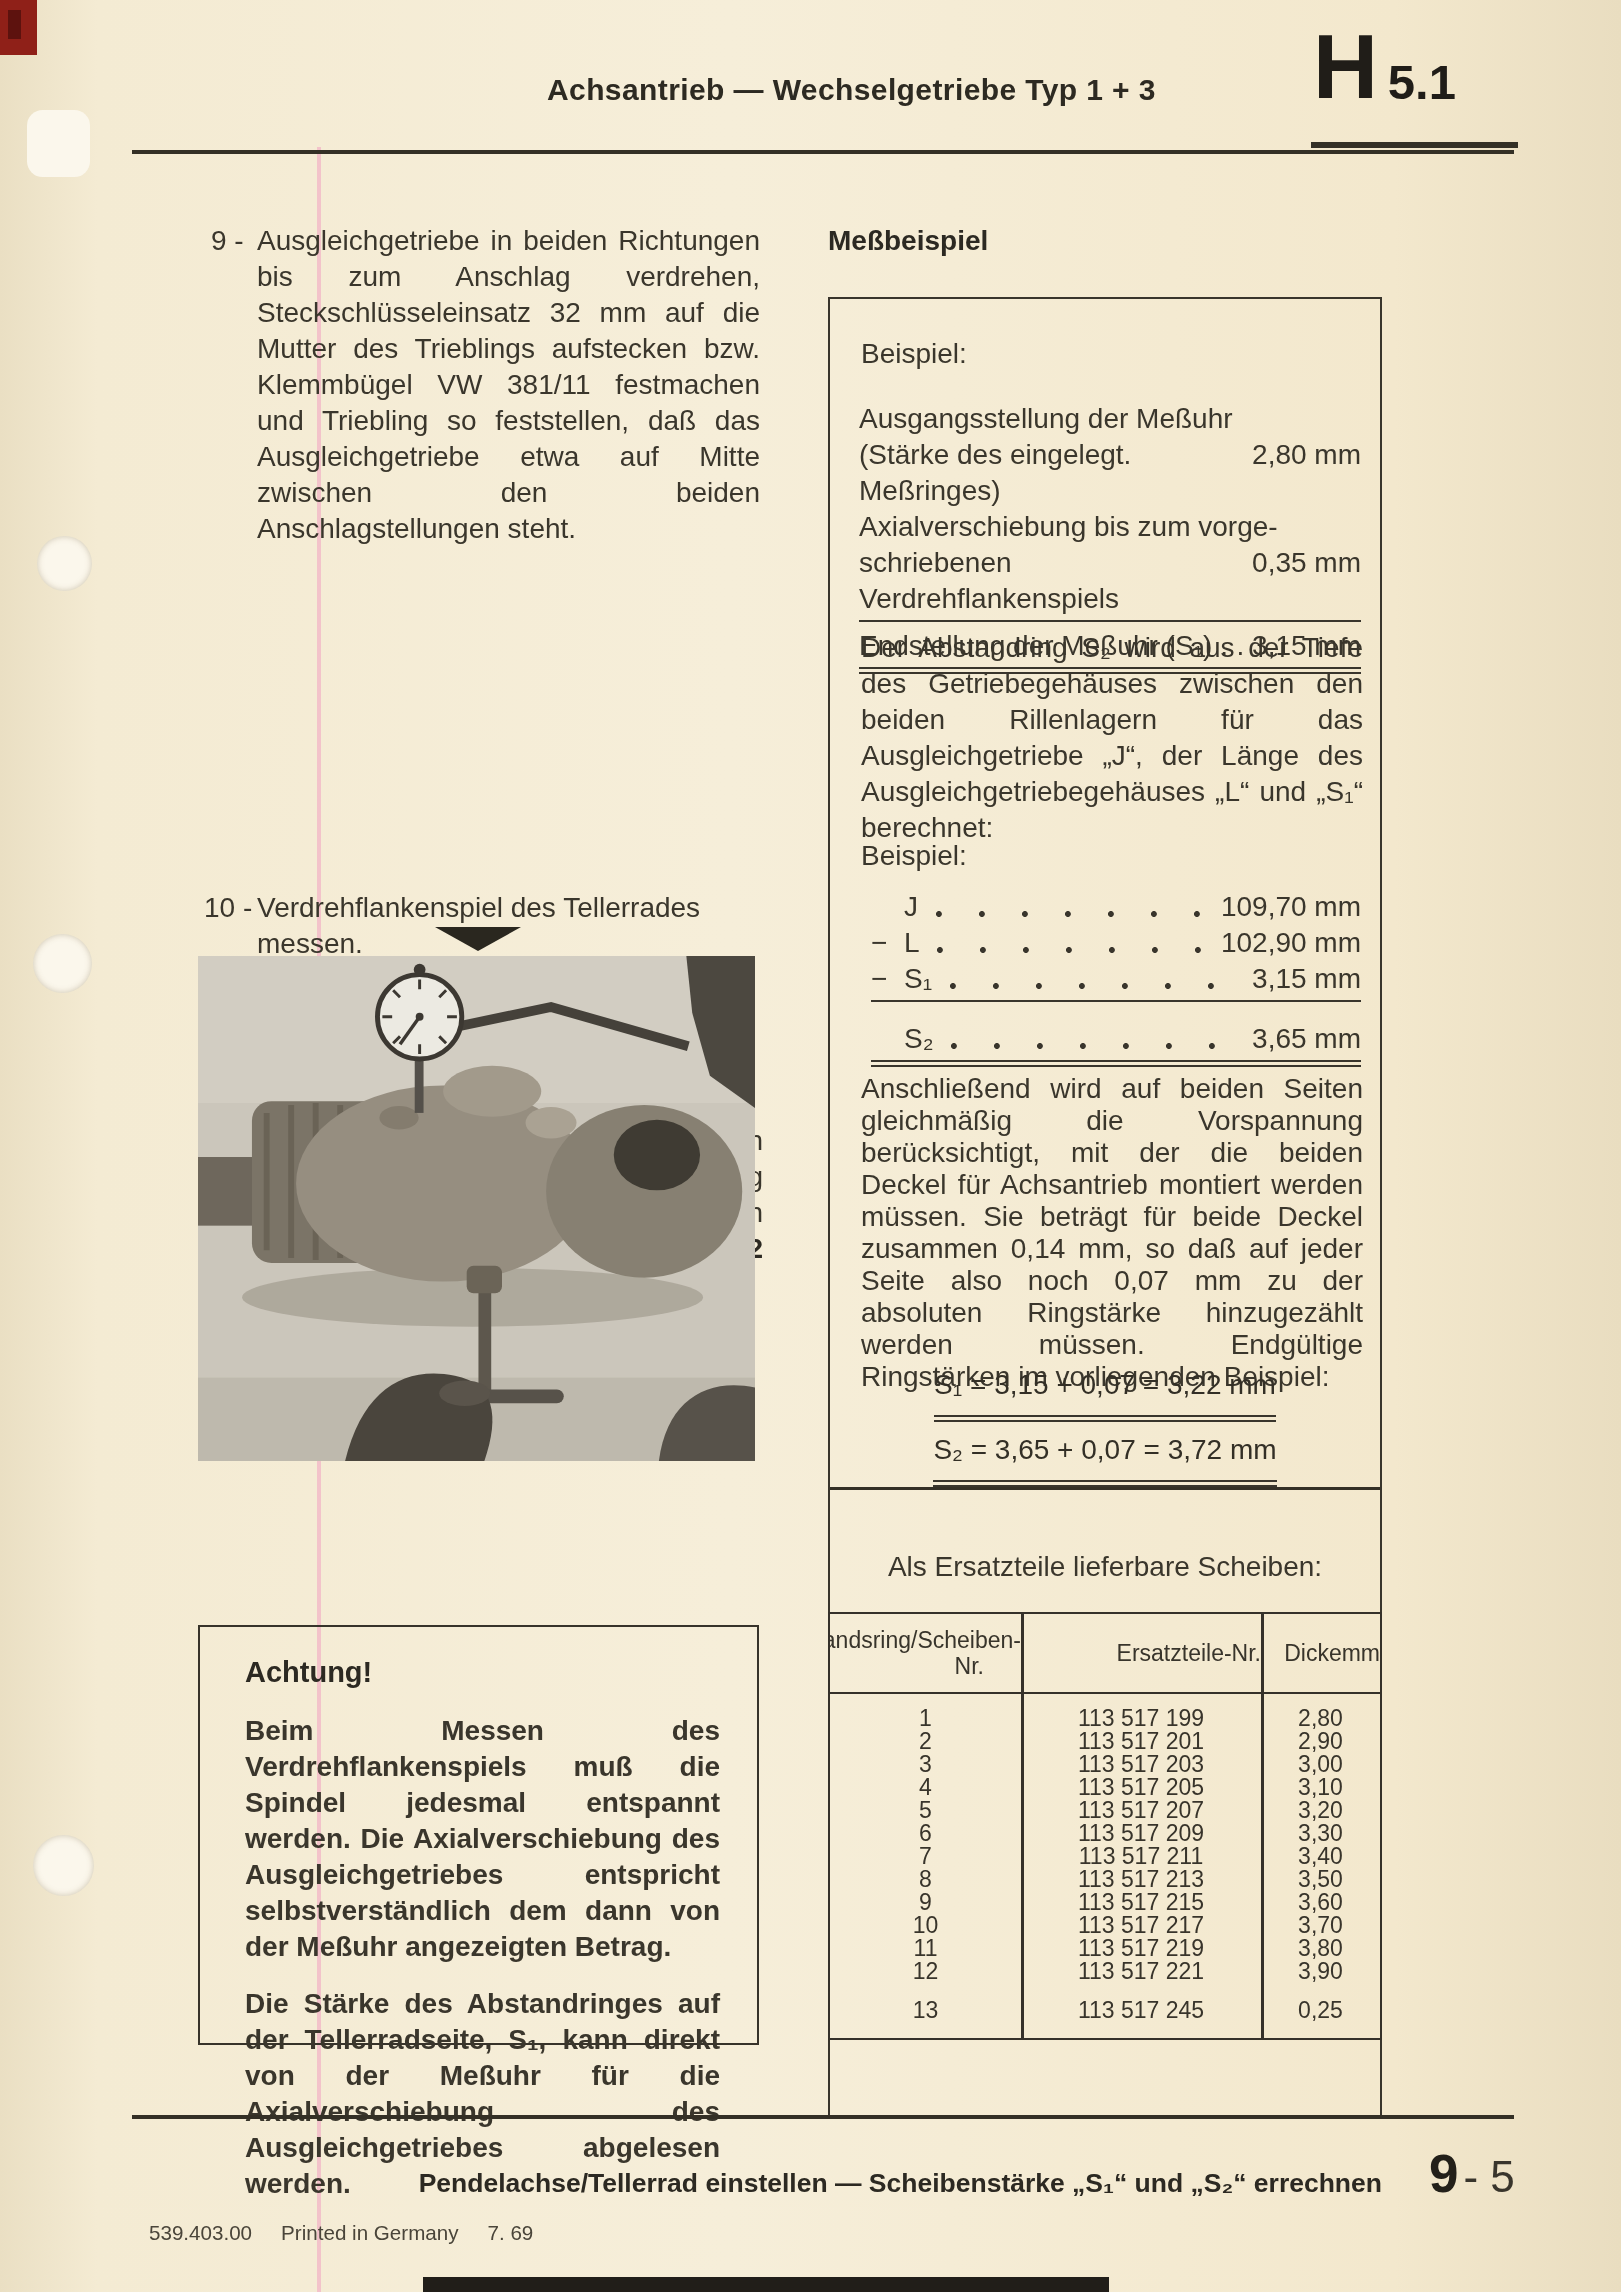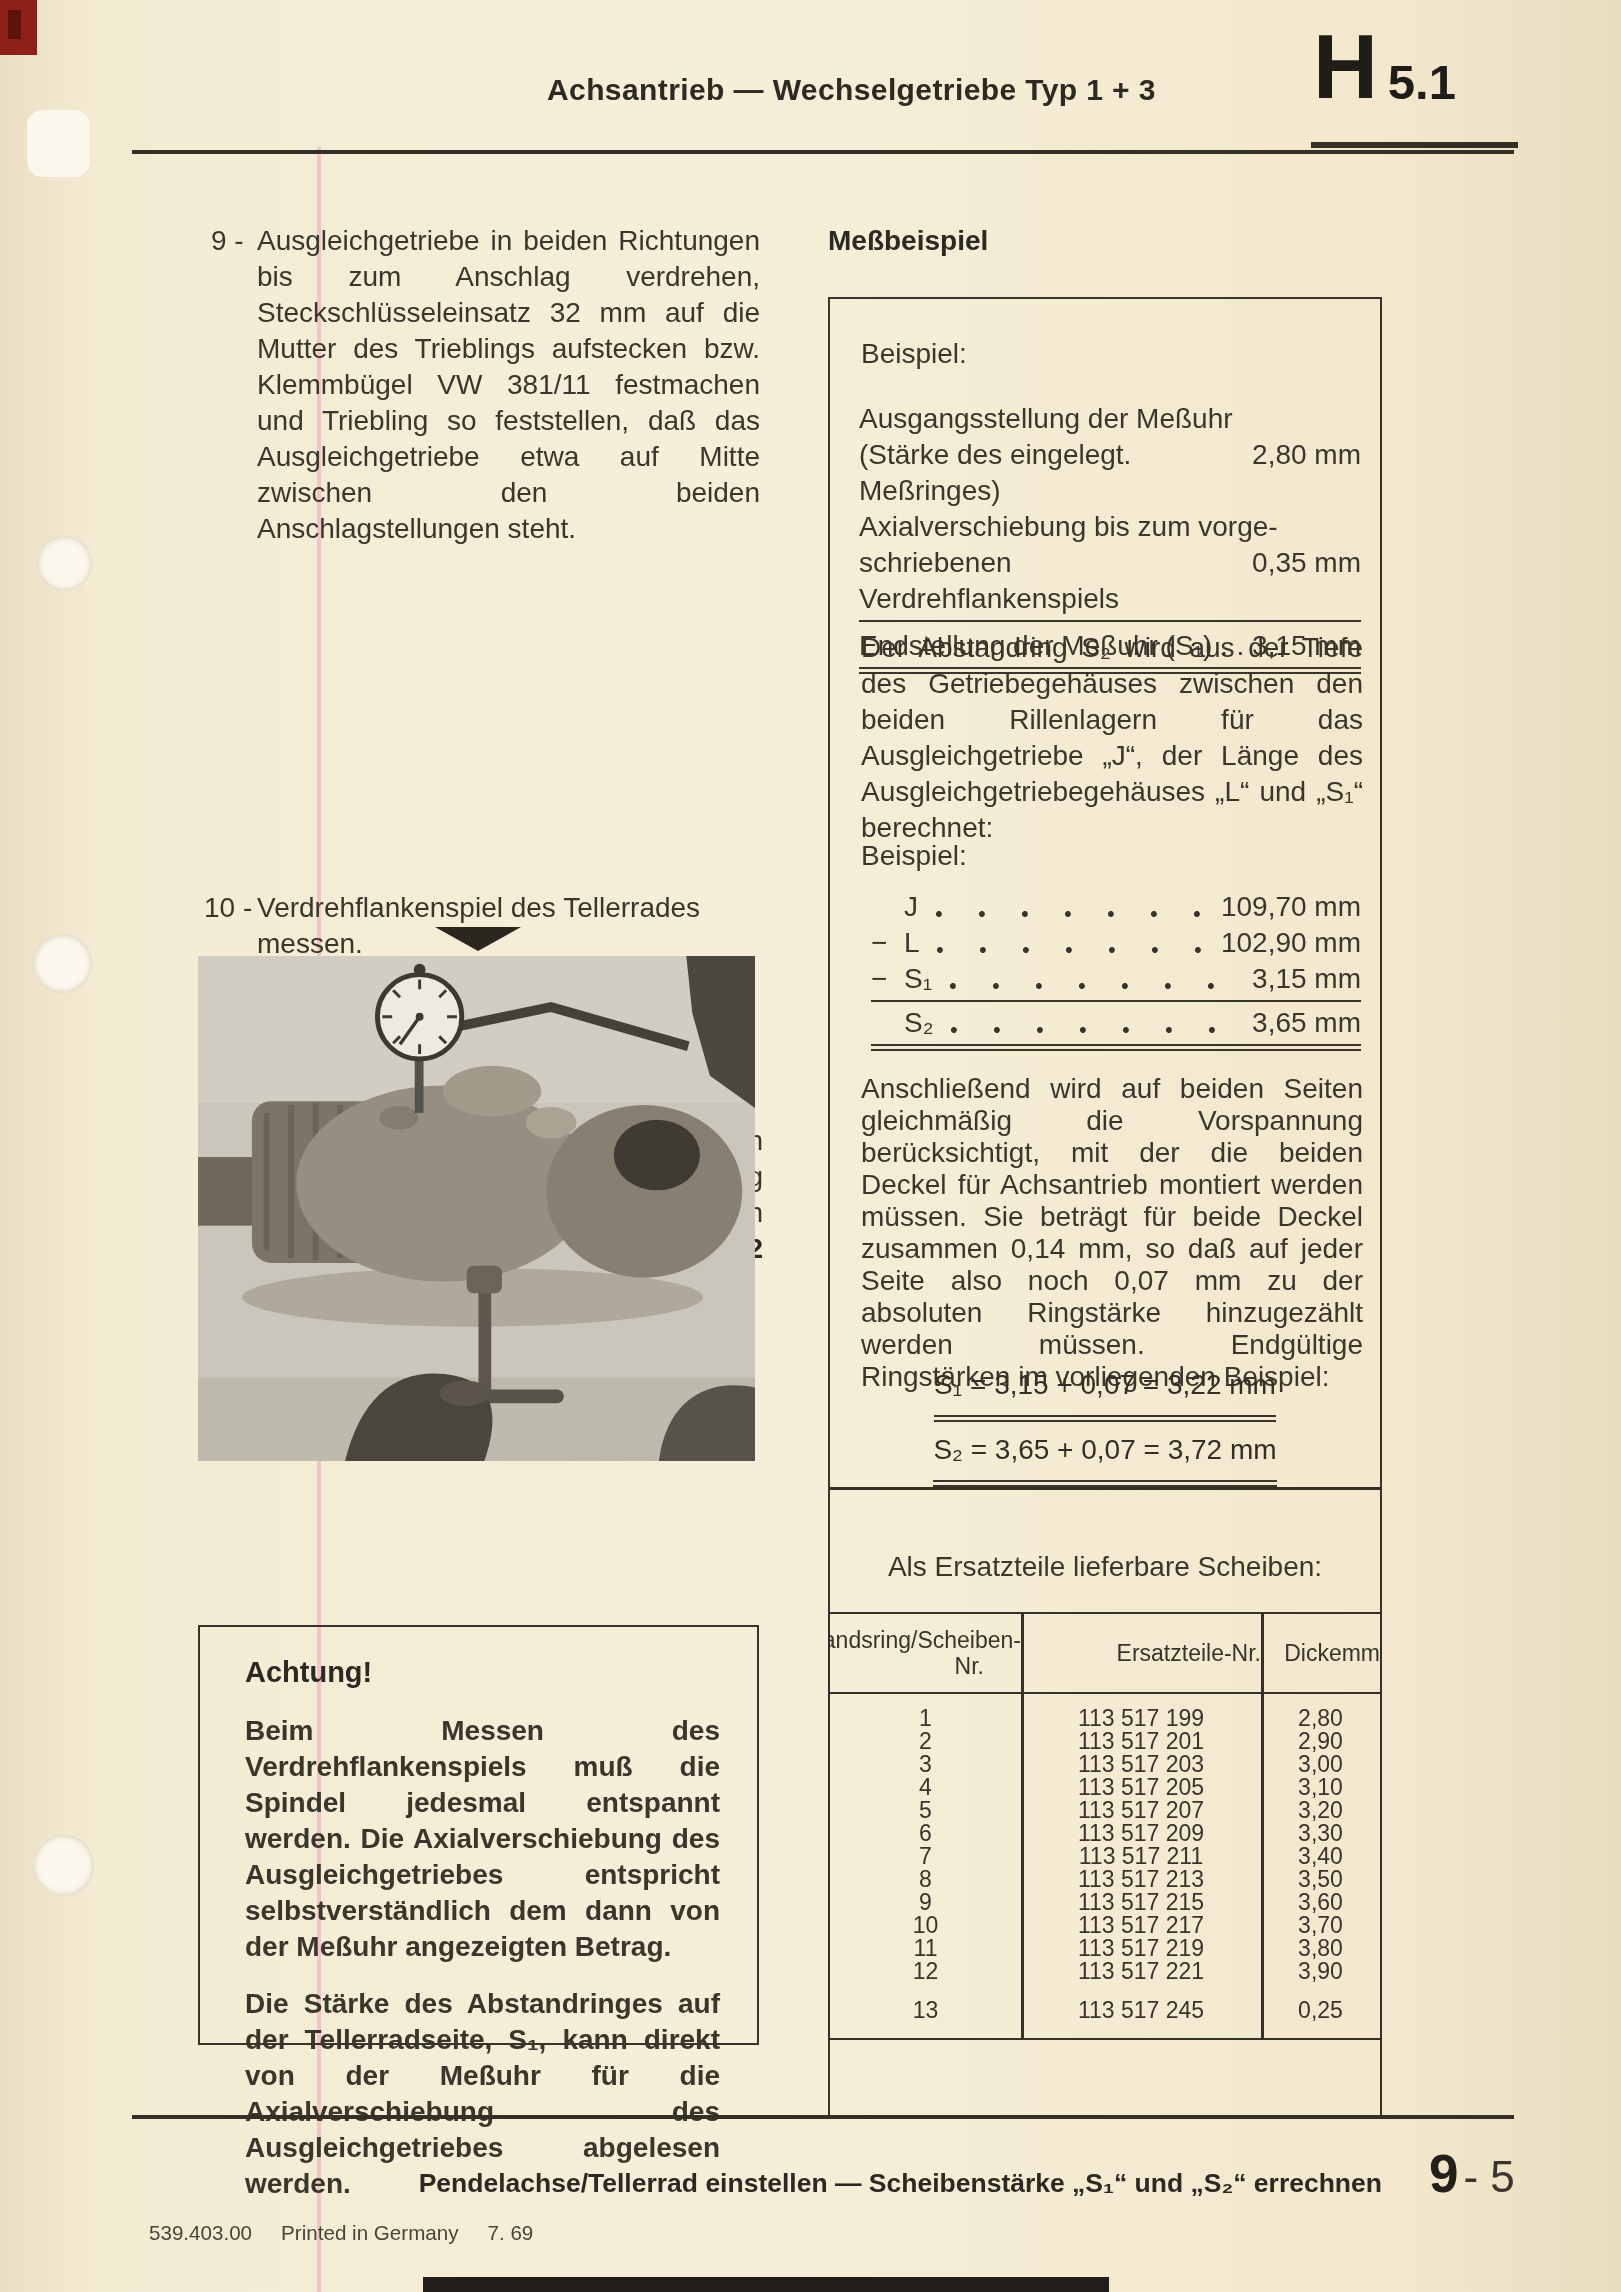--- a/index.html
+++ b/index.html
@@ -167,21 +167,21 @@
           <span class="lead"></span>
           <span>102,90 mm</span>
         </div>
       <div class="crow">
           <span class="pfx">−</span>
           <span>S₁</span>
           <span class="lead"></span>
           <span>3,15 mm</span>
         </div>
       <div class="hr1"></div>
-      <div class="crow" style="margin-top:3px;">
+      <div class="crow" style="margin-top:19px;">
           <span class="pfx"></span>
           <span>S₂</span>
           <span class="lead"></span>
           <span>3,65 mm</span>
         </div>
       <div class="hr2"></div>
     </div>
 
     <div class="abs bt" style="left:31px;top:774px;width:502px;line-height:32px;">Anschließend wird auf beiden Seiten gleichmäßig die Vorspannung berücksichtigt, mit der die beiden Deckel für Achsantrieb montiert werden müssen. Sie beträgt für beide Deckel zusammen 0,14 mm, so daß auf jeder Seite also noch 0,07 mm zu der absoluten Ringstärke hinzugezählt werden müssen. Endgültige Ringstärken im vorliegenden Beispiel:</div>
 

